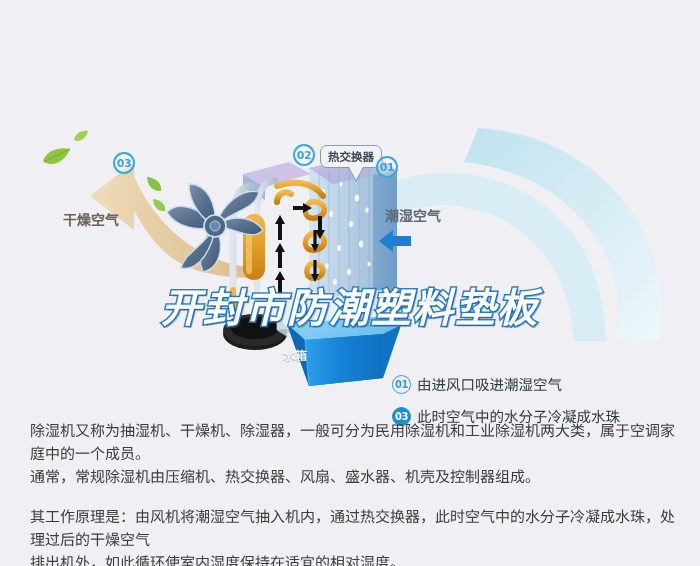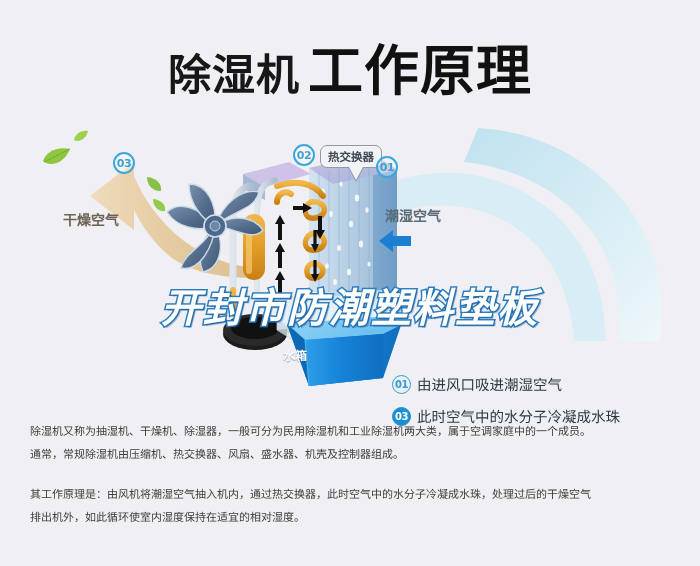--- a/index.html
+++ b/index.html
@@ -126,33 +126,30 @@
     text-shadow:
        0 0 1px #2e7fc0,
        2px 2px 0 rgba(20,80,140,.35);
   }
 
   
   .body-copy {
     position:absolute; left:30px; top:420px; width:645px;
   }
   .body-copy p {
-    font-size:11px; line-height:23px; color:#3d3d3d;
+    font-size:15px; line-height:23px; color:#3d3d3d;
     text-align:justify;
   }
   .body-copy p.gap { margin-top:17px; }
 </style>
 </head>
 <body>
 
 <div id="page">
 
-  <div class="title-wrap">
-    <span class="title-a">除湿机</span><span class="title-b">工作原理</span>
-  </div>
 
   <div class="stage">
 
     <div class="swoosh">
       <svg width="330" height="215" viewBox="0 0 330 215" aria-hidden="true">
         <defs>
           <linearGradient id="swg" x1="0" y1="0" x2="1" y2="1">
             <stop offset="0%" stop-color="#bfe2ef"></stop>
             <stop offset="55%" stop-color="#d8edf5"></stop>
             <stop offset="100%" stop-color="#eef7fb"></stop>

